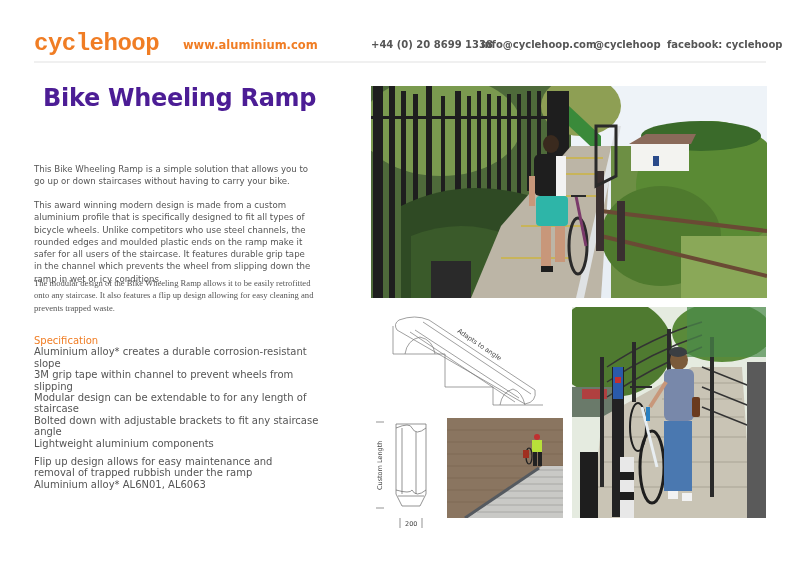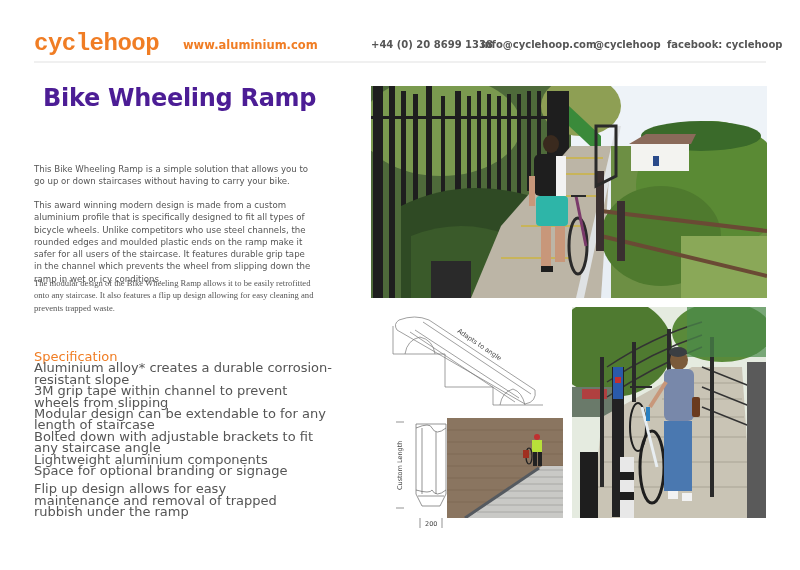--- a/index.html
+++ b/index.html
@@ -9,21 +9,21 @@
   .header { position: absolute; left: 0; top: 0; width: 800px; height: 62px; }
   .logo { position: absolute; left: 34px; top: 30px; font-size: 24px; font-weight: bold; color: #f07d24; letter-spacing: -0.5px; font-family: Liberation Mono, monospace; }
   .site-url { position: absolute; left: 183px; top: 38px; font-size: 11.5px; font-weight: bold; color: #f07d24; }
   .contact { position: absolute; top: 39px; font-size: 10px; color: #555; font-weight: 600; white-space: nowrap; }
   .header-rule { position: absolute; left: 34px; top: 61px; width: 732px; height: 2px; background: #f0f0f0; }
 
   .title { position: absolute; left: 34px; top: 84px; font-size: 24px; font-weight: bold; color: #4c1d95; letter-spacing: -0.3px; margin-left: 9px; }
 
   .para { position: absolute; left: 34px; width: 280px; font-size: 8.6px; line-height: 12.3px; color: #555; margin-top: 32px; }
 
-  .spec { position: absolute; left: 34px; top: 351px; width: 300px; font-size: 13px; line-height: 11.4px; color: #555; }
+  .spec { position: absolute; left: 34px; top: 335px; width: 300px; font-size: 10px; line-height: 11.4px; color: #555; }
   .spec-title { color: #f07d24; }
 
   .photo { position: absolute; overflow: hidden; }
   .photo svg { display: block; }
 
   .diagram { position: absolute; }
   .diagram-label { font-size: 6.5px; fill: #444; font-family: "DejaVu Sans", sans-serif; }
 </style>
 </head>
 <body>
@@ -44,22 +44,22 @@
 <p class="para" style="top:167px;">This award winning modern design is made from a custom aluminium profile that is specifically designed to fit all types of bicycle wheels. Unlike competitors who use steel channels, the rounded edges and moulded plastic ends on the ramp make it safer for all users of the staircase. It features durable grip tape in the channel which prevents the wheel from slipping down the ramp in wet or icy conditions.</p>
 <p class="para" style="top:245px;font-family:Liberation Serif, serif;">The modular design of the Bike Wheeling Ramp allows it to be easily retrofitted onto any staircase. It also features a flip up design allowing for easy cleaning and prevents trapped waste.</p>
 
 <div class="spec">
   <div class="spec-title">Specification</div>
   <div>Aluminium alloy* creates a durable corrosion-resistant slope</div>
   <div>3M grip tape within channel to prevent wheels from slipping</div>
   <div>Modular design can be extendable to for any length of staircase</div>
   <div>Bolted down with adjustable brackets to fit any staircase angle</div>
   <div>Lightweight aluminium components</div>
-  <div>Space for optional branding or signage</div>
   <div style="width:255px;margin-top:7px;">Flip up design allows for easy maintenance and removal of trapped rubbish under the ramp</div>
+  <div>Aluminium alloy* AL6N01, AL6063</div>
 </div>
 
 <div class="photo" style="left:371px; top:86px; width:396px; height:212px;">
   <svg width="396" height="212" viewBox="0 0 396 212">
     <rect width="396" height="212" fill="#e8eef4"></rect>
 
     <rect x="200" y="0" width="196" height="60" fill="#eef3f8"></rect>
 
     <rect x="0" y="0" width="200" height="212" fill="#4e6a3a"></rect>
     <ellipse cx="70" cy="40" rx="80" ry="50" fill="#7a9a4f"></ellipse>
@@ -149,21 +149,21 @@
       <line x1="30" y1="18" x2="134" y2="86"></line>
       <line x1="25" y1="20" x2="130" y2="90"></line>
 
       <path d="M20,42 Q22,28 35,25 Q48,28 50,42"></path>
       <path d="M115,93 Q117,80 128,77 Q137,80 140,93"></path>
     </g>
     <text class="diagram-label" transform="translate(72,20) rotate(34)">Adapts to angle</text>
   </svg>
 </div>
 
-<div class="diagram" style="left:392px; top:418px; width:60px; height:112px;">
+<div class="diagram" style="left:372px; top:418px; width:60px; height:112px;">
   <svg width="60" height="112" viewBox="0 0 60 112">
     <g fill="none" stroke="#666" stroke-width="0.7">
       <line x1="4" y1="4" x2="12" y2="4"></line>
       <line x1="4" y1="90" x2="12" y2="90"></line>
       <path d="M24,6 L54,6 L54,76 L48,88 L30,88 L24,76 Z"></path>
       <path d="M24,10 Q38,4 40,10 Q44,18 54,10"></path>
       <line x1="30" y1="10" x2="30" y2="76"></line>
       <line x1="44" y1="14" x2="44" y2="76"></line>
       <path d="M24,72 Q38,76 40,72 Q44,80 54,72"></path>
       <path d="M26,78 L52,78"></path>

